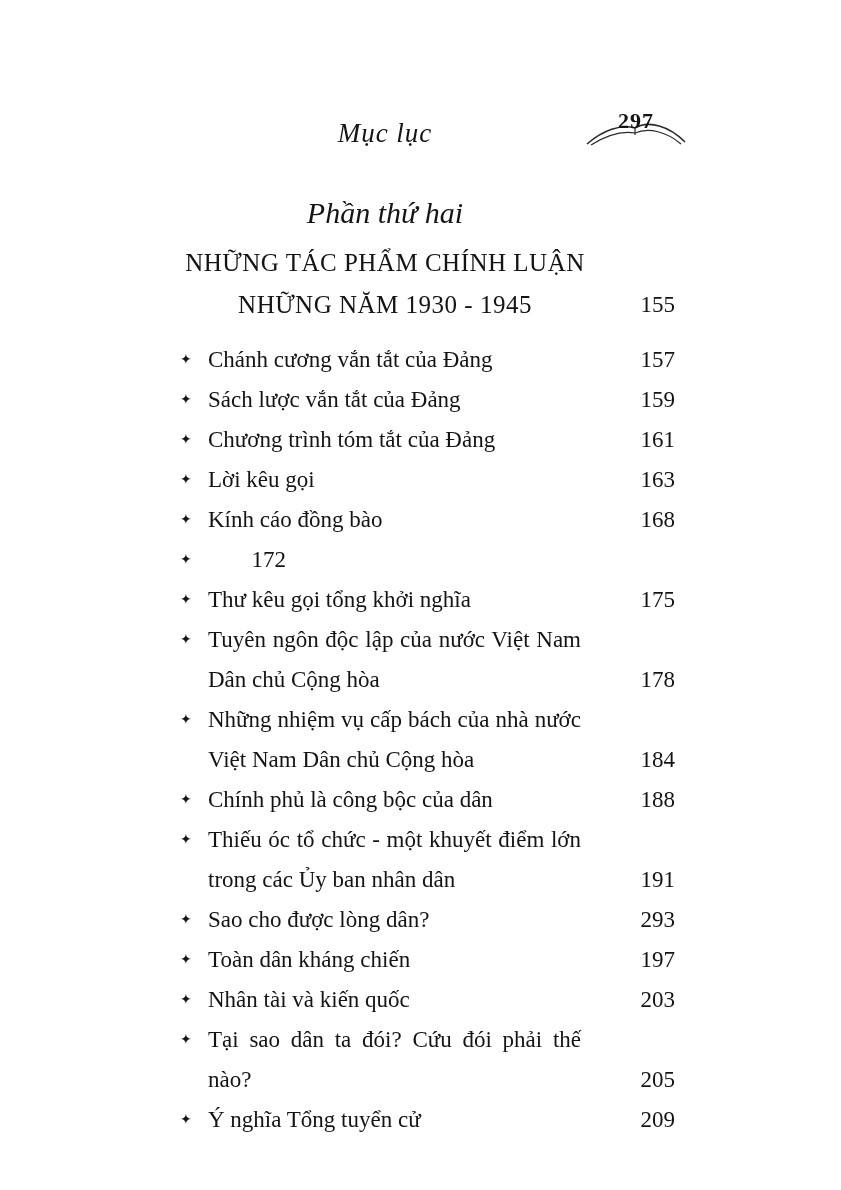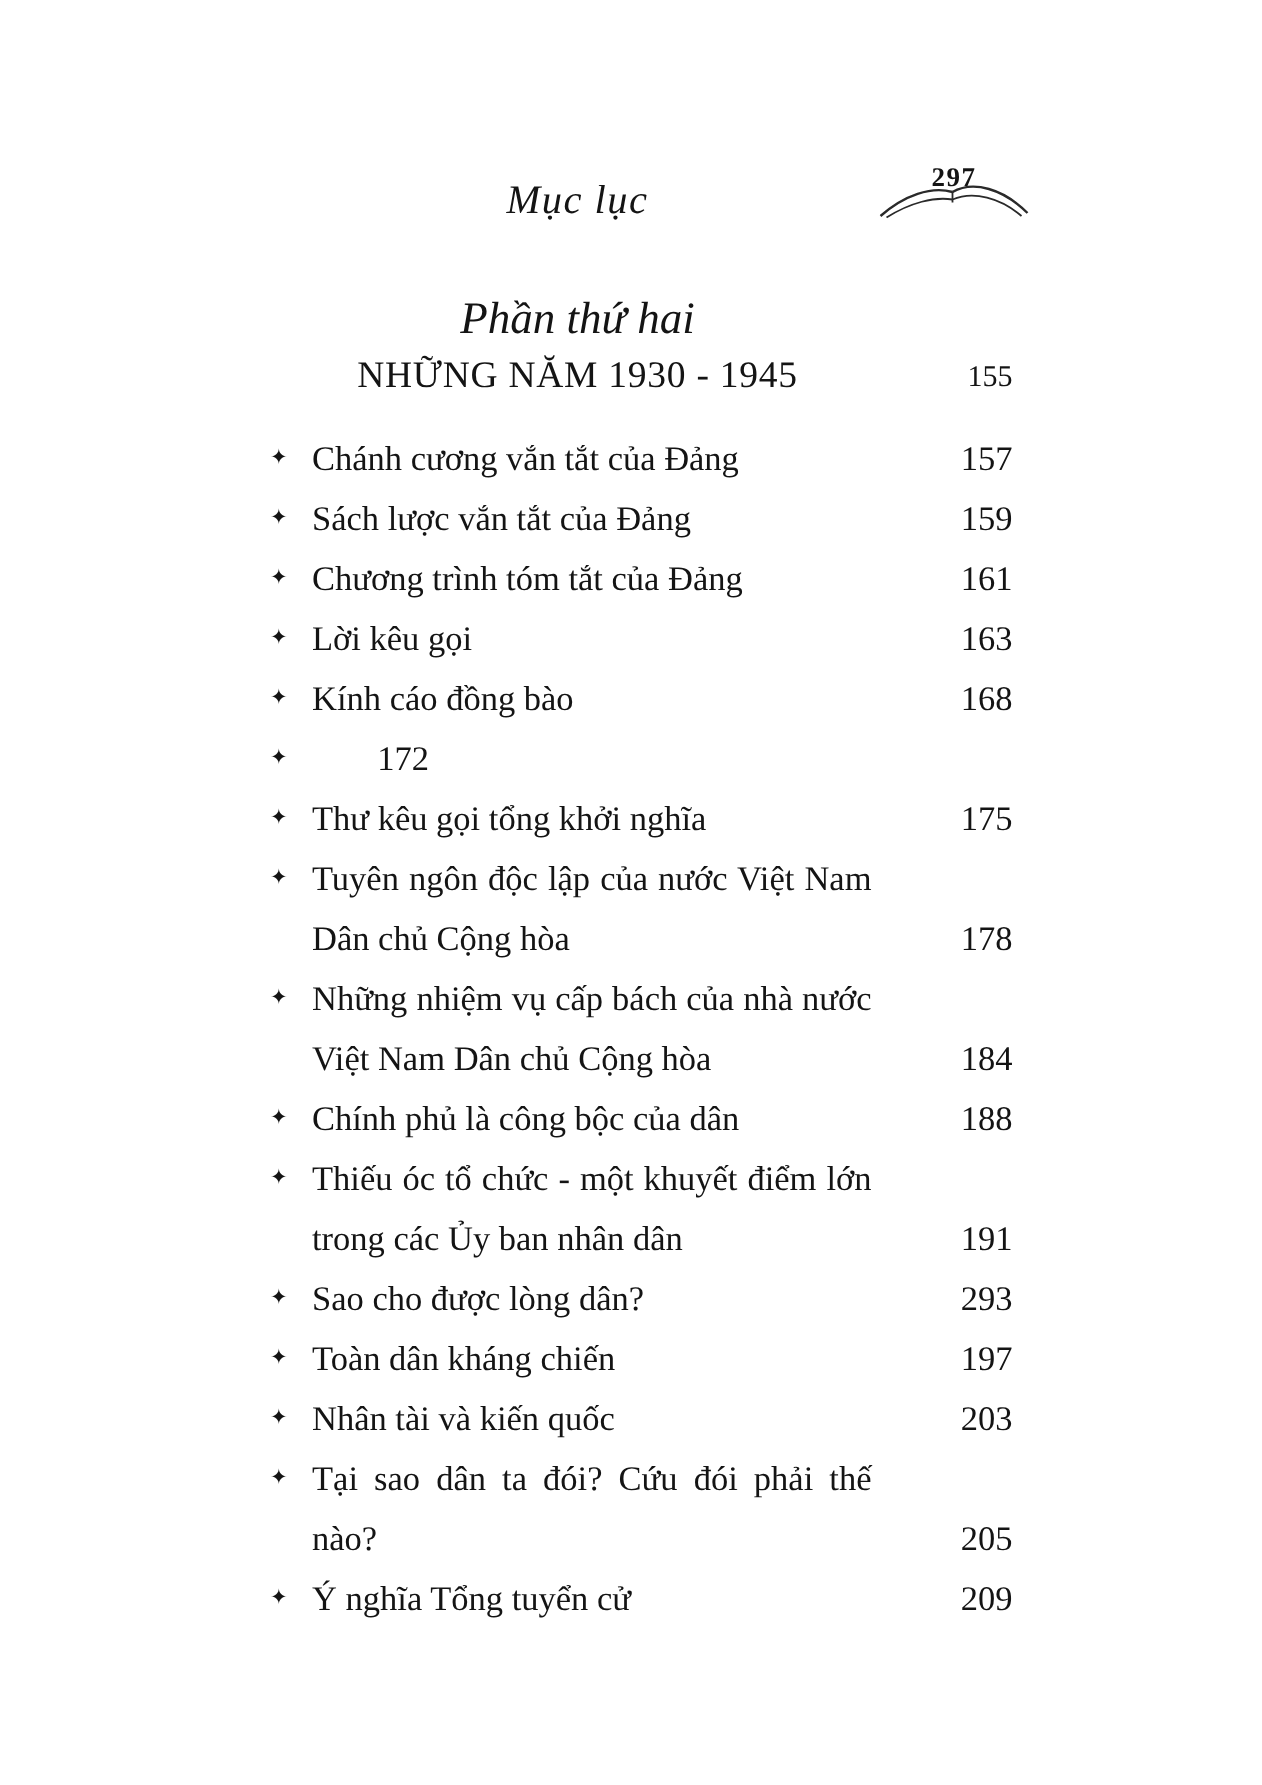--- a/index.html
+++ b/index.html
@@ -36,21 +36,21 @@
     position:absolute;
     right:-12px; top:-4px;
     width:102px; height:44px;
   }
   .corner svg { position:absolute; left:0; top:0; }
   .corner .pagenum {
     position:absolute;
     left:0; top:0; width:102px;
     text-align:center;
     font-weight:bold;
-    font-size:18px;
+    font-size:22px;
     letter-spacing:1px;
   }
   
   .part-label {
     width:410px;
     text-align:center;
     font-style:italic;
     font-size:30px;
     margin-top:38px;
   }
@@ -72,21 +72,21 @@
     text-align:center;
     font-size:25px;
     line-height:42px;
     letter-spacing:0.5px;
   }
   .title-page {
     position:absolute;
     right:0; bottom:0;
     width:80px;
     text-align:right;
-    font-size:20px;
+    font-size:23px;
     line-height:42px;
   }
   
   .toc-list { margin-top:14px; }
   .toc-row {
     display:flex;
     align-items:stretch;
     font-size:23px;
   }
   .marker {
@@ -124,20 +124,21 @@
           <path d="M50,20 C64,12 84,18 100,34" fill="none" stroke="#2a2a2a" stroke-width="1.6"></path>
           <path d="M50,25 C64,19 82,24 96,36" fill="none" stroke="#2a2a2a" stroke-width="1.2"></path>
           <path d="M50,20 L50,27" fill="none" stroke="#2a2a2a" stroke-width="1.2"></path>
         </svg>
         <span class="pagenum">297</span>
       </div>
     </div>
 
     <div class="part-label">Phần thứ hai</div>
 
+    <div class="title-line1">NHỮNG TÁC PHẨM CHÍNH LUẬN</div>
 
     <div class="title-row">
       <span class="title-line2">NHỮNG NĂM 1930 - 1945</span>
       <span class="title-page">155</span>
     </div>
 
     <div class="toc-list" id="toc-list">
   <div class="toc-row">
     <span class="marker">✦</span>
     <span class="entry-title">Chánh cương vắn tắt của Đảng</span>

